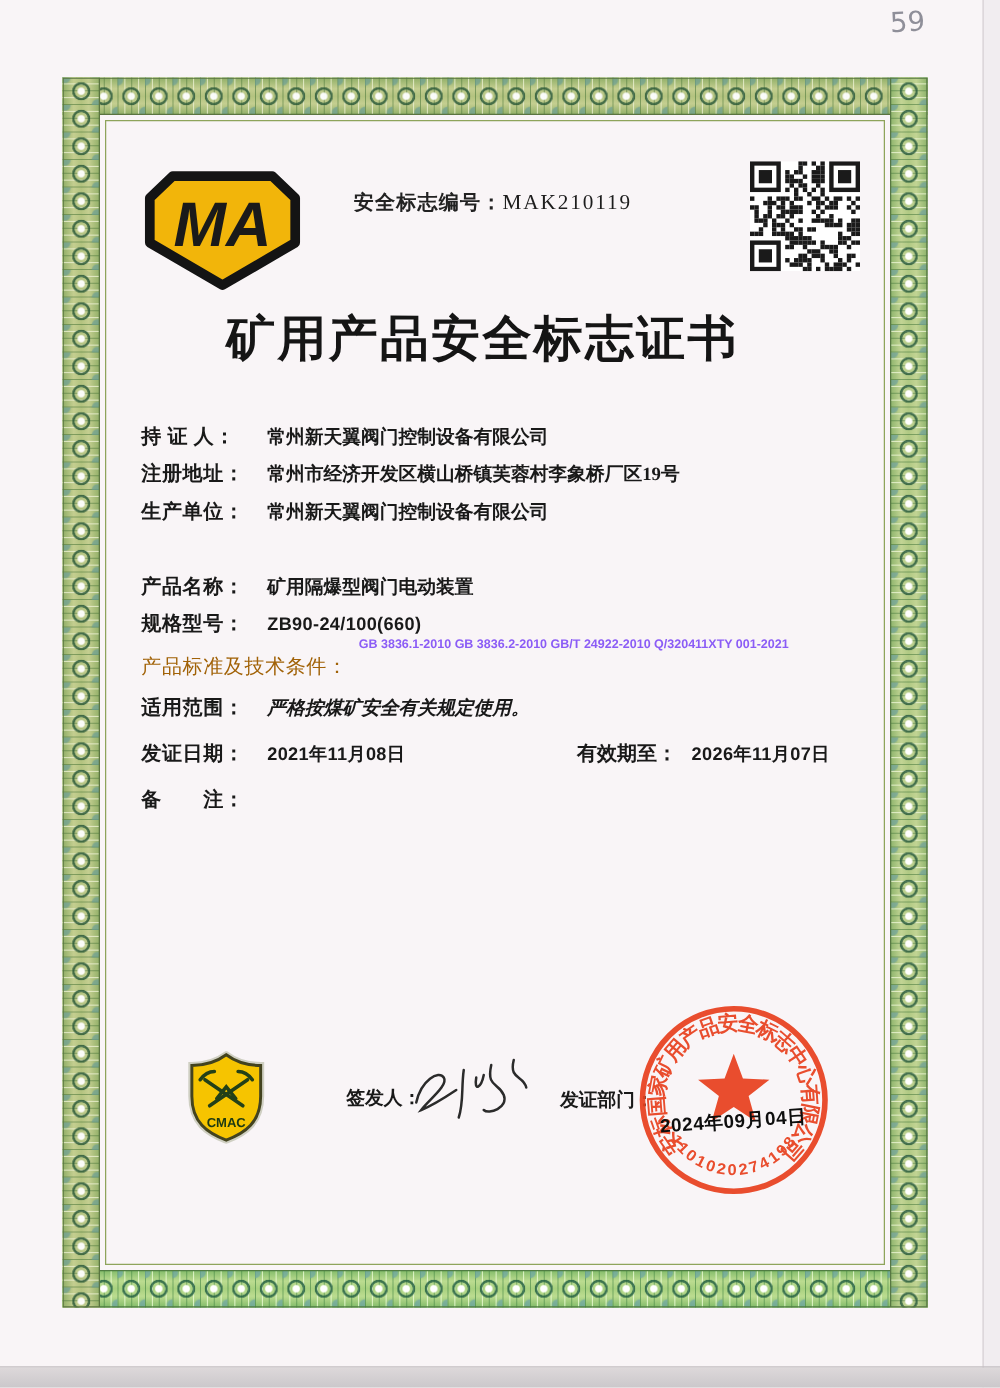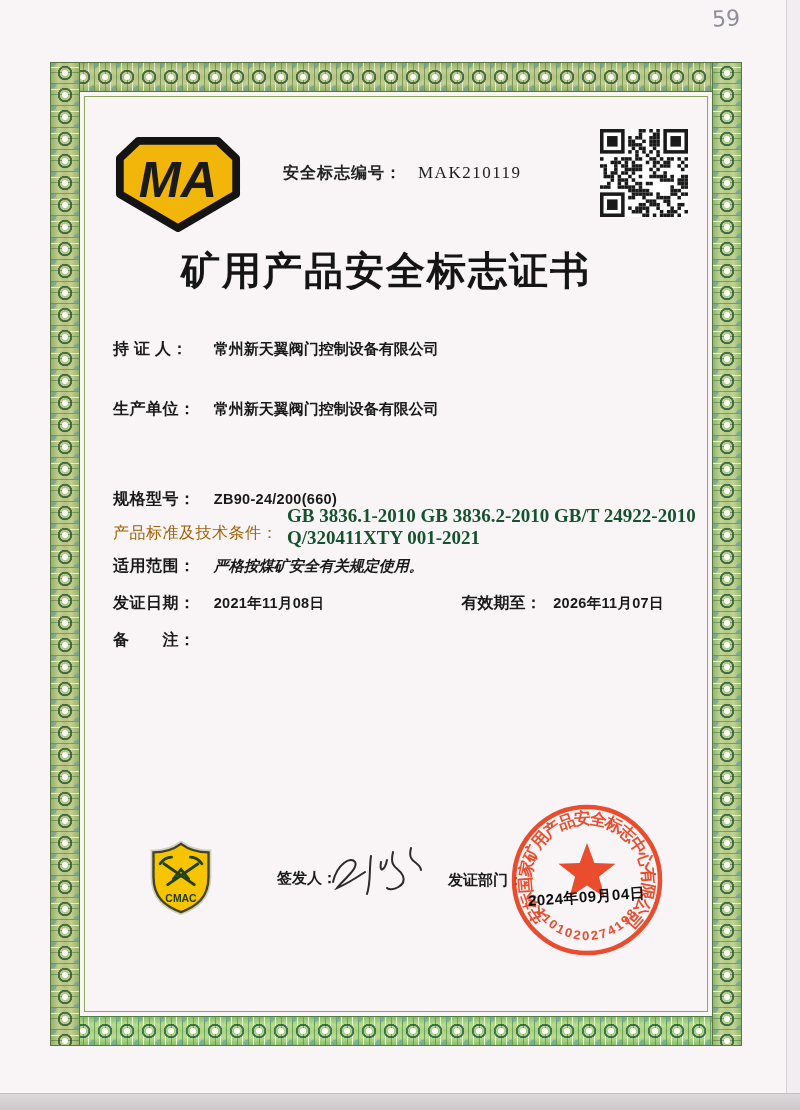--- a/index.html
+++ b/index.html
@@ -37,34 +37,34 @@
     background-size:30px 22px,30px 22px,30px 22px,30px 22px,30px 22px,100% 100%;}
   .e-top{top:0;}
   .e-bot{bottom:0;filter:hue-rotate(14deg) saturate(1.15) brightness(1.04);}
   .e-left{left:0;}
   .e-right{right:0;filter:hue-rotate(6deg) brightness(1.02);}
   .frame-line{position:absolute;left:34px;top:34px;right:34px;bottom:34px;
     border:1.5px solid #8ea45b;}
 
   
   .abs{position:absolute;}
-  .cert-no{left:283px;top:163px;display:flex;gap:16px;align-items:baseline;}
+  .cert-no{left:283px;top:152px;display:flex;gap:0;align-items:baseline;}
   .cert-no .lbl{font-size:16px;font-weight:bold;color:#222;letter-spacing:1px;}
   .cert-no .val{font-size:17px;color:#1d1d1d;letter-spacing:1.5px;}
   .title{left:50px;top:244px;width:672px;text-align:center;font-size:39px;font-weight:bold;
     color:#151515;letter-spacing:2px;}
 
   .row{left:113px;font-size:15px;color:#191919;white-space:nowrap;}
   .row .lbl{display:inline-block;min-width:97px;font-size:16px;font-weight:bold;letter-spacing:0.5px;}
   .row .val{font-weight:bold;}
   .val-serif{font-family:"Liberation Serif",serif;}
   .val-sans{font-family:"Liberation Sans",sans-serif;font-size:14.5px;letter-spacing:0.3px;}
   .std-label{left:113px;top:523px;font-size:16px;font-weight:normal;color:#a16207;letter-spacing:0.5px;}
-  .std-value{left:287px;top:505px;width:414px;font-family:Liberation Serif, serif;
-    font-size:19px;font-weight:bold;color:#14532d;line-height:22px;word-break:break-all;}
+  .std-value{left:287px;top:505px;width:414px;font-family:Liberation Sans, sans-serif;
+    font-size:10px;font-weight:bold;color:#8b5cf6;line-height:22px;word-break:break-all;}
   .dates .lbl2{display:inline-block;min-width:88px;margin-left:92px;font-size:16px;font-weight:bold;}
   .dates .val{display:inline-block;min-width:152px;}
   .remark{left:113px;top:630px;font-size:16px;font-weight:bold;color:#191919;letter-spacing:0.5px;}
 
   .statement{left:111px;top:726px;width:582px;font-size:15.5px;font-weight:bold;color:#181818;
     line-height:21.5px;text-align:justify;text-indent:2em;letter-spacing:0.4px;}
 
   .signer{left:277px;top:869px;font-size:15px;font-weight:bold;color:#191919;}
   .dept{left:432px;top:871px;font-size:15px;font-weight:bold;color:#191919;margin-left:16px;}
   .seal-date{left:528px;top:888px;font-family:"Liberation Sans",sans-serif;font-size:15px;
@@ -316,27 +316,35 @@
       <rect x="3.52" y="66.88" width="17.6" height="17.6" fill="#ffffff"></rect>
       <rect x="7.04" y="70.4" width="10.56" height="10.56" fill="#1a1a1a"></rect>
     </svg>
 
   <div class="abs title">矿用产品安全标志证书</div>
 
   <div class="abs row" style="top:339px;">
     <span class="lbl">持 证 人：</span>
     <span class="val val-serif">常州新天翼阀门控制设备有限公司</span>
   </div>
+  <div class="abs row" style="top:369px;">
+    <span class="lbl">注册地址：</span>
+    <span class="val val-serif">常州市经济开发区横山桥镇芙蓉村李象桥厂区19号</span>
+  </div>
   <div class="abs row" style="top:399px;">
     <span class="lbl">生产单位：</span>
     <span class="val val-serif">常州新天翼阀门控制设备有限公司</span>
   </div>
+  <div class="abs row" style="top:459px;">
+    <span class="lbl">产品名称：</span>
+    <span class="val val-serif">矿用隔爆型阀门电动装置</span>
+  </div>
   <div class="abs row" style="top:489px;">
     <span class="lbl">规格型号：</span>
-    <span class="val val-sans">ZB90-24/200(660)</span>
+    <span class="val val-sans">ZB90-24/100(660)</span>
   </div>
   <div class="abs std-label">产品标准及技术条件：</div>
   <div class="abs std-value">GB 3836.1-2010 GB 3836.2-2010 GB/T 24922-2010 Q/320411XTY 001-2021</div>
   <div class="abs row" style="top:556px;">
     <span class="lbl">适用范围：</span>
     <span class="val val-serif" style="font-style:italic;text-align:right;">严格按煤矿安全有关规定使用。</span>
   </div>
 
   <div class="abs row dates" style="top:593px;">
     <span class="lbl">发证日期：</span>

